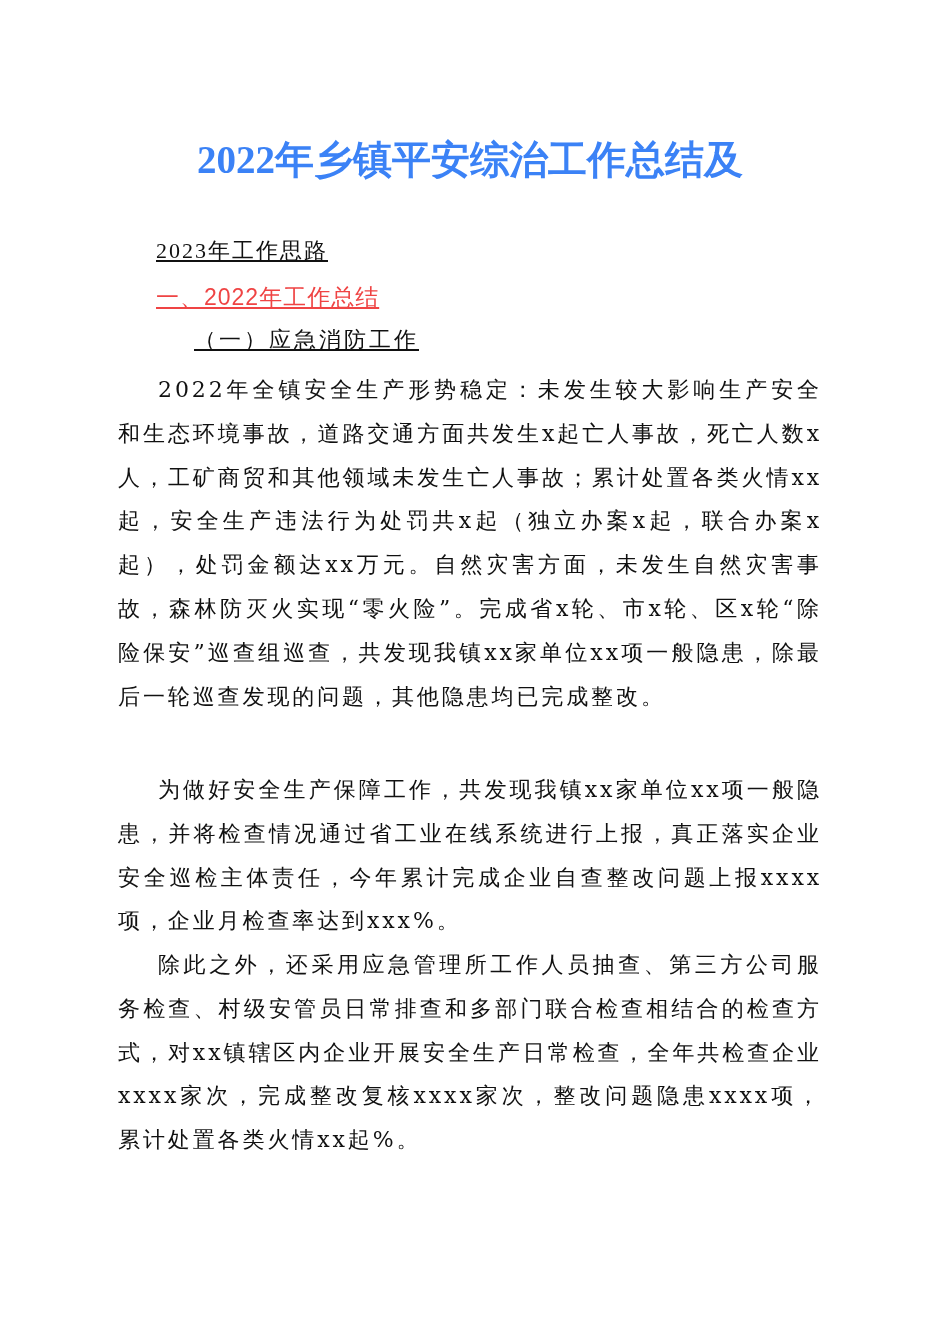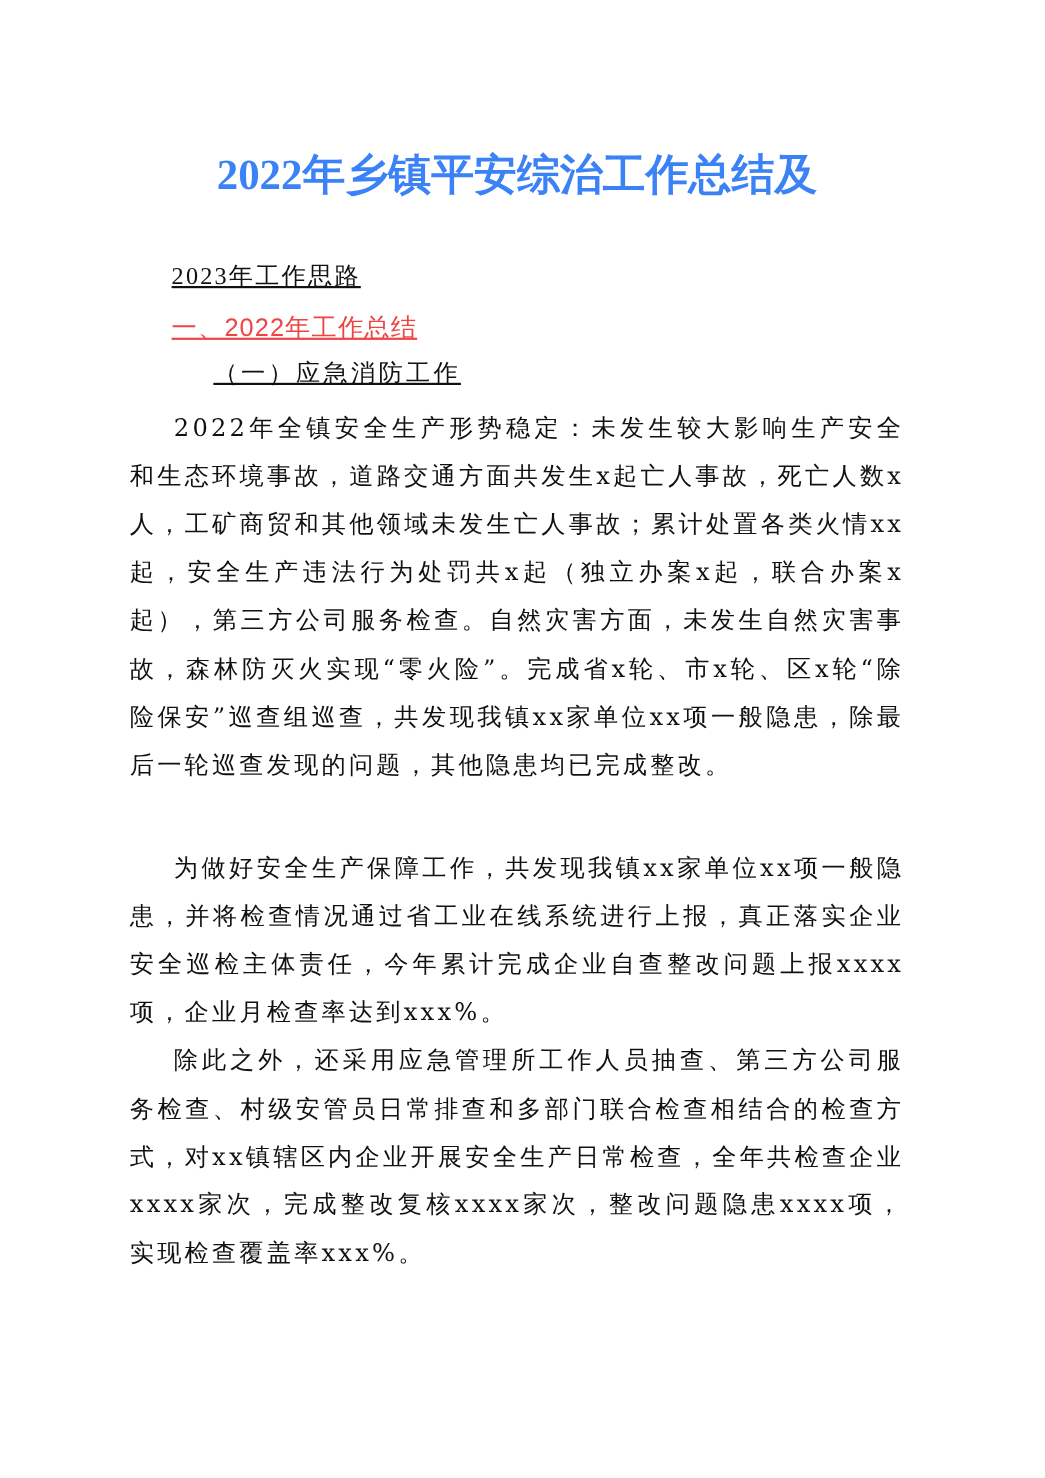--- a/index.html
+++ b/index.html
@@ -78,16 +78,16 @@
     .p3 { top: 943px; }
   </style>
 </head>
 <body>
 
 <div class="page">
   <div class="title">2022年乡镇平安综治工作总结及</div>
   <div class="line-single subtitle">2023年工作思路</div>
   <div class="line-single h1">一、2022年工作总结</div>
   <div class="line-single h2">（一）应急消防工作</div>
-  <p class="para p1" style="margin:0">2022年全镇安全生产形势稳定：未发生较大影响生产安全和生态环境事故，道路交通方面共发生x起亡人事故，死亡人数x人，工矿商贸和其他领域未发生亡人事故；累计处置各类火情xx起，安全生产违法行为处罚共x起（独立办案x起，联合办案x起），第三方公司服务检查。自然灾害方面，未发生自然灾害事故，森林防灭火实现“零火险”。完成省x轮、市x轮、区x轮“除险保安”巡查组巡查，共发现我镇xx家单位xx项一般隐患，除最后一轮巡查发现的问题，其他隐患均已完成整改。</p>
+  <p class="para p1" style="margin:0">2022年全镇安全生产形势稳定：未发生较大影响生产安全和生态环境事故，道路交通方面共发生x起亡人事故，死亡人数x人，工矿商贸和其他领域未发生亡人事故；累计处置各类火情xx起，安全生产违法行为处罚共x起（独立办案x起，联合办案x起），处罚金额达xx万元。自然灾害方面，未发生自然灾害事故，森林防灭火实现“零火险”。完成省x轮、市x轮、区x轮“除险保安”巡查组巡查，共发现我镇xx家单位xx项一般隐患，除最后一轮巡查发现的问题，其他隐患均已完成整改。</p>
   <p class="para p2" style="margin:0">为做好安全生产保障工作，共发现我镇xx家单位xx项一般隐患，并将检查情况通过省工业在线系统进行上报，真正落实企业安全巡检主体责任，今年累计完成企业自查整改问题上报xxxx项，企业月检查率达到xxx%。</p>
-  <p class="para p3" style="margin:0">除此之外，还采用应急管理所工作人员抽查、第三方公司服务检查、村级安管员日常排查和多部门联合检查相结合的检查方式，对xx镇辖区内企业开展安全生产日常检查，全年共检查企业xxxx家次，完成整改复核xxxx家次，整改问题隐患xxxx项，实现检查覆盖率xxx%。</p>
+  <p class="para p3" style="margin:0">除此之外，还采用应急管理所工作人员抽查、第三方公司服务检查、村级安管员日常排查和多部门联合检查相结合的检查方式，对xx镇辖区内企业开展安全生产日常检查，全年共检查企业xxxx家次，完成整改复核xxxx家次，整改问题隐患xxxx项，累计处置各类火情xx起%。</p>
 </div>
 
 </body></html>

